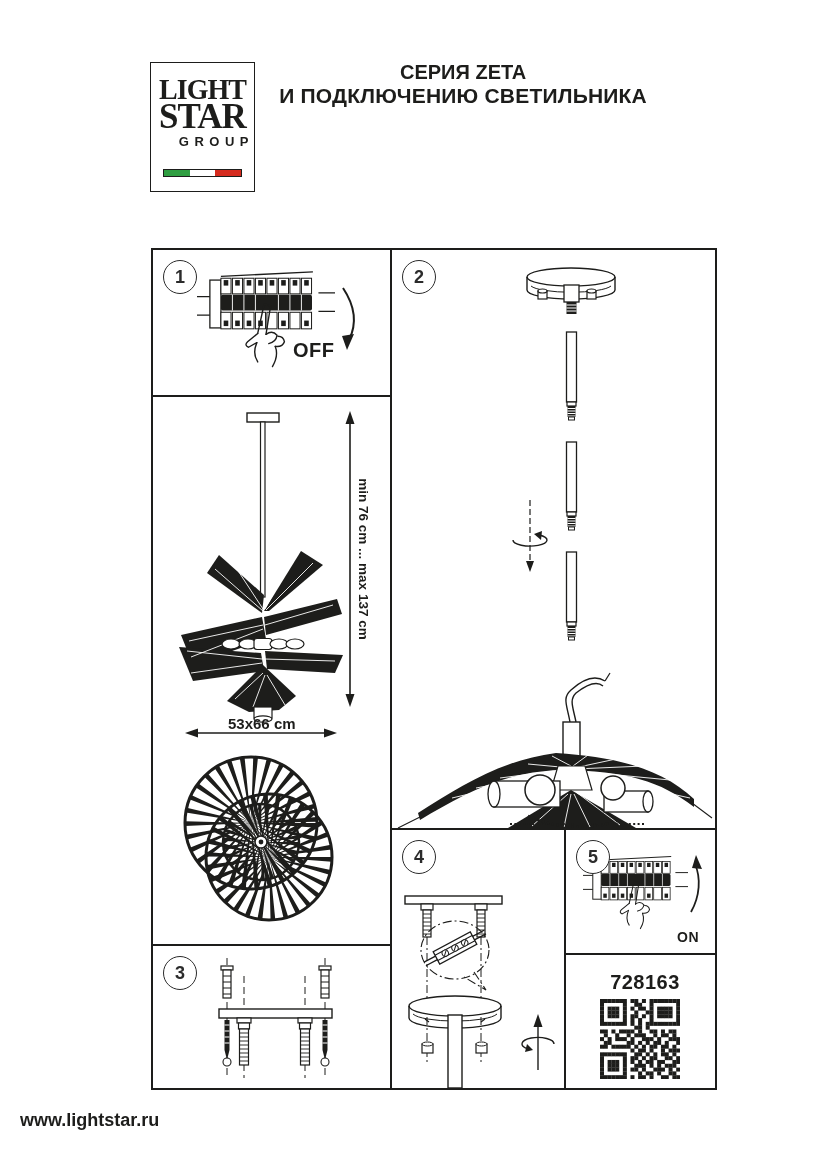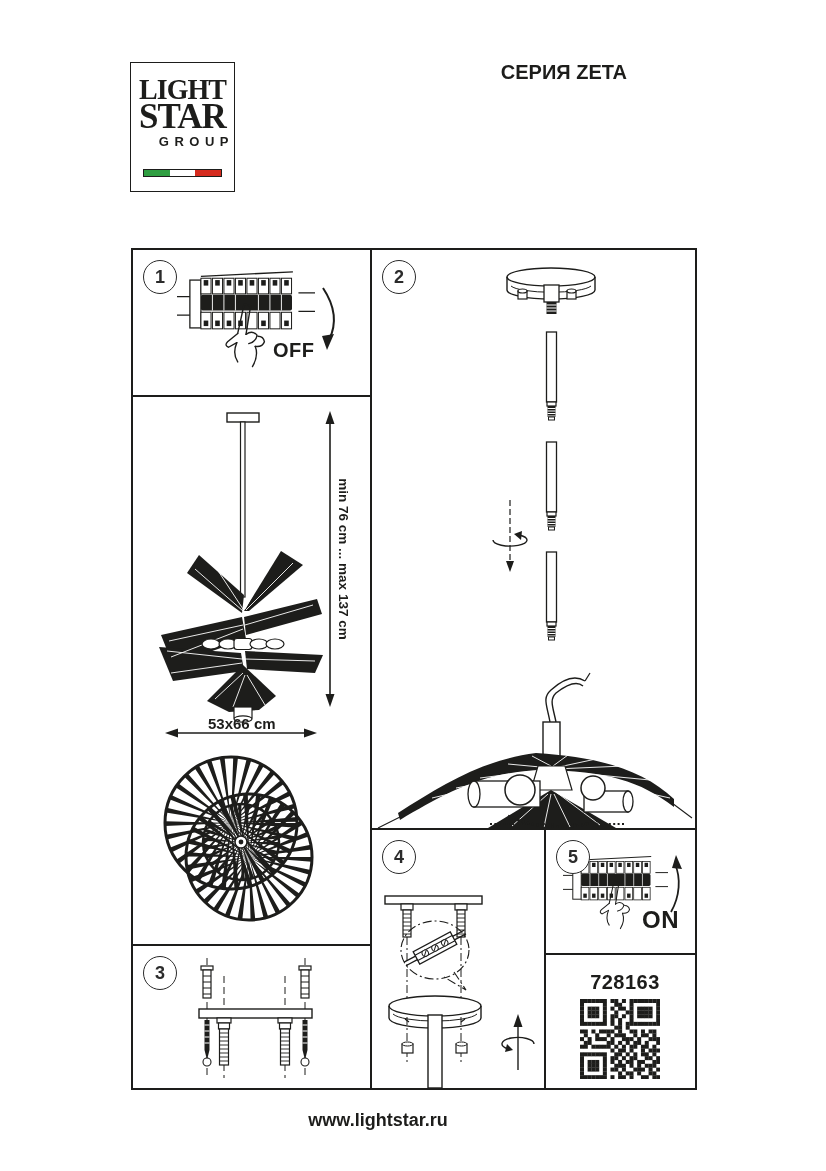--- a/index.html
+++ b/index.html
@@ -1,18 +1,18 @@
 <!DOCTYPE html>
 <html><head>
 <meta charset="utf-8">
 <style>
   :root{ --ink:#1d1d1b; }
   html,body{margin:0;padding:0;background:#fff;}
   .page{position:relative;width:756px;height:1171px;background:#fff;overflow:hidden;
-        font-family:"Liberation Sans",sans-serif;color:var(--ink);}
+        font-family:"Liberation Sans",sans-serif;color:var(--ink);margin-left:20px;}
   
   .logo-box{position:absolute;left:130px;top:62px;width:105px;height:130px;
             border:1.5px solid var(--ink);box-sizing:border-box;text-align:center;}
   .logo-light{margin-top:14px;font-family:"Liberation Serif",serif;font-weight:bold;
               font-size:28px;line-height:24px;letter-spacing:-1px;transform:scaleY(1.08);}
   .logo-star{font-family:"Liberation Serif",serif;font-weight:bold;font-size:35px;
              line-height:30px;letter-spacing:-1px;transform:scaleY(1.05);}
   .logo-group{font-size:13px;letter-spacing:5.5px;margin-top:3px;margin-left:4px;font-weight:700;text-align:right;}
   .logo-flag{position:absolute;left:12px;bottom:14px;width:79px;height:8px;
              border:1px solid var(--ink);display:flex;box-sizing:border-box;}
@@ -29,21 +29,21 @@
   .panel{position:absolute;overflow:hidden;}
   .stepnum{position:absolute;left:10px;top:10px;width:34px;height:34px;border:1.6px solid #2b2b2b;
            border-radius:50%;box-sizing:border-box;display:flex;align-items:center;justify-content:center;
            font-size:18px;font-weight:bold;color:#2b2b2b;background:#fff;z-index:3;}
   .biglabel{position:absolute;font-size:20px;font-weight:800;letter-spacing:0.5px;}
   .dim-h{position:absolute;font-size:15px;font-weight:600;white-space:nowrap;}
   .dim-v{position:absolute;font-size:13.5px;font-weight:600;white-space:nowrap;
          transform:translate(-50%,-50%) rotate(90deg);}
   .qr-code-label{position:absolute;left:0;right:0;top:16px;text-align:center;
                  font-size:20px;font-weight:bold;letter-spacing:0.5px;padding-left:9px;}
-  .footer{position:absolute;left:0;right:0;top:1110px;text-align:center;
+  .footer{position:absolute;left:0;right:0;top:1110px;text-align:left;
           font-size:18px;font-weight:bold;}
   svg{position:absolute;left:0;top:0;}
   svg .ln{stroke:var(--ink);fill:none;}
   svg .fl{fill:var(--ink);stroke:none;}
   svg .wh{fill:#fff;stroke:var(--ink);}
 </style>
 </head>
 <body>
 
 <div class="page">
@@ -54,20 +54,21 @@
     <div class="logo-group">GROUP</div>
     <div class="logo-flag">
       <span style="background:#2f9e41"></span>
       <span style="background:#ffffff"></span>
       <span style="background:#d52b1e"></span>
     </div>
   </div>
 
   <div class="hdr-text">
     <div class="hdr-series">СЕРИЯ ZETA</div>
+    <div class="hdr-title2">И ПОДКЛЮЧЕНИЮ СВЕТИЛЬНИКА</div>
   </div>
 
   <div class="grid">
 
     <div class="vline" style="left:237px;top:0;width:2px;height:838px;"></div>
     <div class="hline" style="left:0;top:145px;width:237px;height:2px;"></div>
     <div class="hline" style="left:0;top:694px;width:237px;height:2px;"></div>
     <div class="hline" style="left:239px;top:578px;width:323px;height:2px;"></div>
     <div class="vline" style="left:411px;top:580px;width:2px;height:258px;"></div>
     <div class="hline" style="left:413px;top:703px;width:149px;height:2px;"></div>
@@ -381,21 +382,21 @@
       <div class="stepnum">5</div>
       <svg width="149" height="123" viewBox="0 0 149 123">
         <g transform="translate(17,16) scale(0.70)">
           <use href="#breaker"></use>
         </g>
         <g>
           <path class="ln" stroke-width="1.8" d="M125,82 C134,66 135,48 129,34"></path>
           <path class="fl" d="M126,38 L130,25 L136,39 Z"></path>
         </g>
       </svg>
-      <div class="biglabel" style="right:16px;bottom:19px;position:absolute;font-size:24px;">ON</div>
+      <div class="biglabel" style="right:16px;bottom:8px;position:absolute;font-size:14px;">ON</div>
     </div>
 
     <div class="panel" style="left:413px;top:705px;width:149px;height:133px;">
       <div class="qr-code-label">728163</div>
       <svg width="80" height="80" viewBox="0 0 80 80" style="left:34px;top:44px;">
           <g fill="#1d1d1b">
             <rect x="0" y="0" width="4.0095238095238095" height="4.0095238095238095"></rect>
             <rect x="3.8095238095238093" y="0" width="4.0095238095238095" height="4.0095238095238095"></rect>
             <rect x="7.619047619047619" y="0" width="4.0095238095238095" height="4.0095238095238095"></rect>
             <rect x="11.428571428571427" y="0" width="4.0095238095238095" height="4.0095238095238095"></rect>

